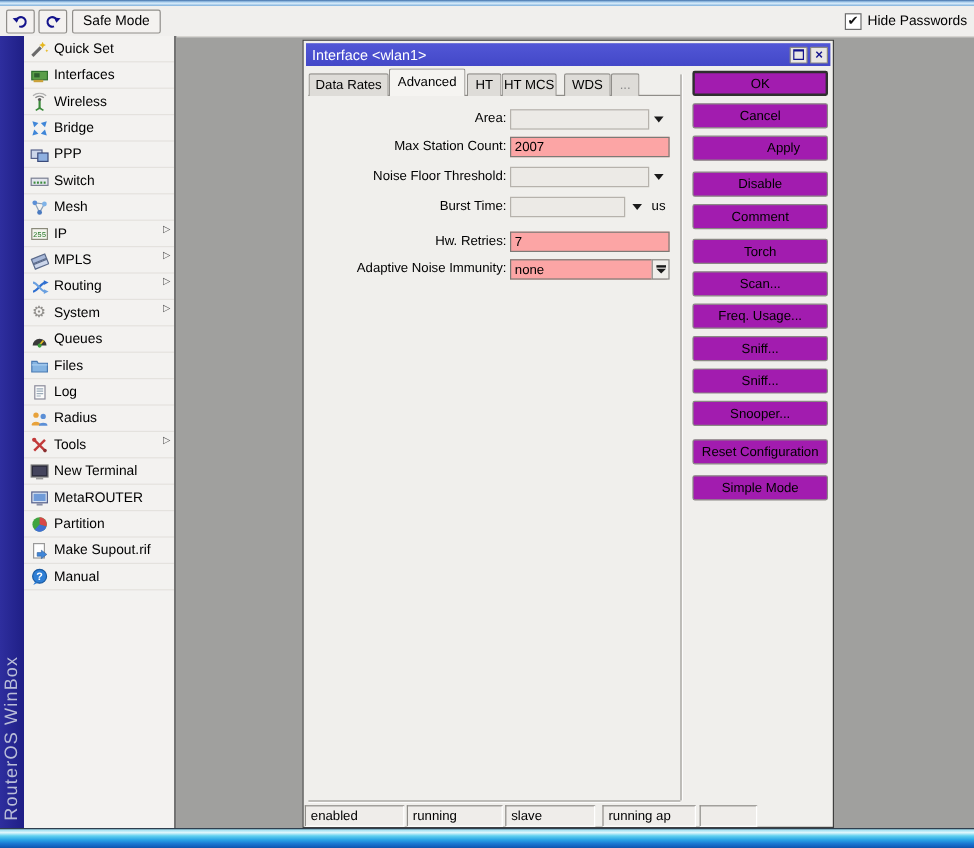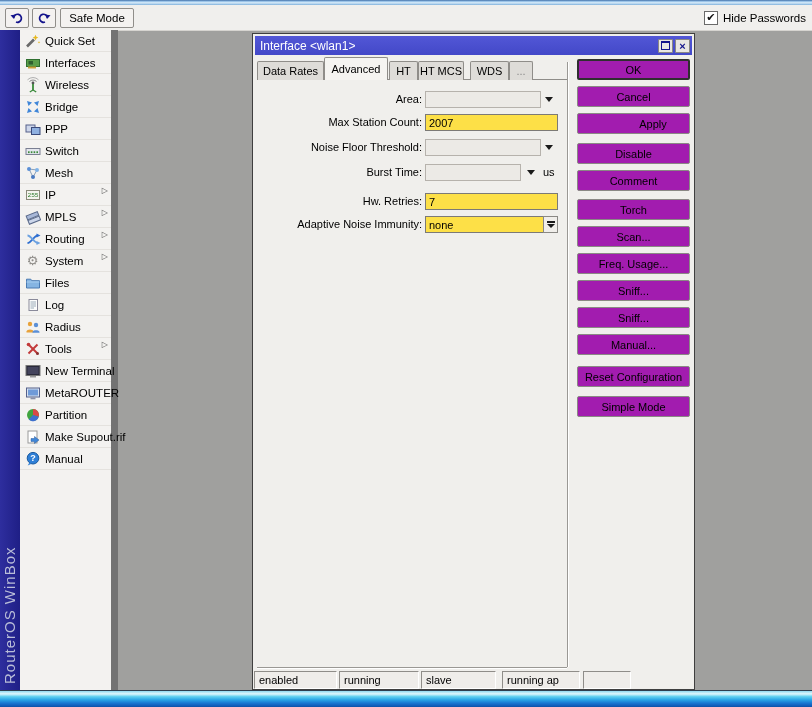--- a/index.html
+++ b/index.html
@@ -28,22 +28,22 @@
     display:flex;align-items:center;justify-content:center;font-size:11px;line-height:10px;color:#111;}
 
   
   .brand{position:absolute;left:0;top:30px;width:20px;height:660px;
     background:linear-gradient(90deg,#2e2e9e,#1f1f86);}
   .brand-text{position:absolute;bottom:6px;left:1px;width:18px;height:170px;
     writing-mode:vertical-rl;transform:rotate(180deg);
     color:#b9bdd8;font-size:15px;letter-spacing:1px;text-align:left;}
 
   
-  .sidebar{position:absolute;left:20px;top:30px;width:98px;height:660px;background:#f3f2f0;
-    border-right:7px solid #737373;box-sizing:border-box;}
+  .sidebar{position:absolute;left:20px;top:30px;width:127px;height:660px;background:#f3f2f0;
+    border-right:2px solid #737373;box-sizing:border-box;}
   .mi{height:22px;display:flex;align-items:center;border-bottom:1px solid #e4e2de;
     padding-left:4px;position:relative;box-sizing:border-box;}
   .mi .ico{width:17px;height:16px;display:flex;align-items:center;justify-content:center;flex:none;}
   .mi .ml{margin-left:4px;font-size:11.5px;white-space:nowrap;}
   .mi .sub{position:absolute;right:3px;top:2px;font-size:8px;color:#555;}
 
   
   .dialog{position:absolute;left:252px;top:33px;width:443px;height:657px;box-sizing:border-box;
     background:#f0efec;border:1px solid #3f3f3f;}
   .titlebar{position:absolute;left:2px;top:2px;right:2px;height:19px;
@@ -59,21 +59,21 @@
   
   .tabline{position:absolute;left:4px;top:45px;width:310px;height:1px;background:#8f8d89;z-index:1;}
   .tab{position:absolute;top:27px;height:19px;box-sizing:border-box;z-index:1;
     background:#dedcd8;border:1px solid #8f8d89;border-bottom:none;border-radius:2px 2px 0 0;
     text-align:center;padding-top:3px;font-size:11px;cursor:default;}
   .tab.active{top:23px;height:23px;background:#f5f4f1;z-index:3;padding-top:5px;}
   .tab.dots{color:#8a8a8a;}
 
   
   .flabel{position:absolute;left:0;width:169px;text-align:right;font-size:11px;}
-  .inp{position:absolute;height:17px;box-sizing:border-box;border:1px solid #7c7a76;background:#fde047;
+  .inp{position:absolute;height:17px;box-sizing:border-box;border:1px solid #7c7a76;background:#fca5a5;
     font-family:"Liberation Sans",sans-serif;font-size:11px;padding:0 3px;margin:0;}
   .dis{background:#eceae6;border:1px solid #b6b2ac;}
   .tri{position:absolute;width:0;height:0;border-left:4px solid transparent;
     border-right:4px solid transparent;border-top:5px solid #1a1a1a;}
   .unit{position:absolute;font-size:11px;}
   .spinbtn{position:absolute;width:15px;height:17px;box-sizing:border-box;background:#f0eeea;
     border:1px solid #8a8884;display:flex;flex-direction:column;align-items:center;justify-content:center;}
   .spinbtn .bar{width:8px;height:2px;background:#1a1a1a;margin-bottom:1px;}
   .spinbtn .tri2{width:0;height:0;border-left:4px solid transparent;border-right:4px solid transparent;
     border-top:4px solid #1a1a1a;}
@@ -259,20 +259,30 @@
     <span class="ml">Routing</span>
     <span class="sub glyph">▷</span>
   </div>
 
   <div class="mi">
     <span class="ico glyph" style="color:#8e8c88;font-size:13px;">⚙</span>
     <span class="ml">System</span>
     <span class="sub glyph">▷</span>
   </div>
 
+  <div class="mi">
+    <span class="ico">
+        <svg width="16" height="16" viewBox="0 0 16 16">
+          <path d="M2.2 13 A5.8 5.8 0 0 1 13.8 13 Z" fill="#3a3a3a"></path>
+          <line x1="8" y1="12.5" x2="11.2" y2="8.8" stroke="#e8c020" stroke-width="1.4"></line>
+          <circle cx="8" cy="13" r="1.7" fill="#3a9c3a"></circle>
+        </svg>
+      </span>
+    <span class="ml">Queues</span>
+  </div>
 
   <div class="mi">
     <span class="ico">
         <svg width="16" height="16" viewBox="0 0 16 16">
           <path d="M1.5 13V4.2h4.3l1 1.5h7.7V13z" fill="#85b4e2" stroke="#4a7ab2"></path>
           <path d="M1.5 7h13" stroke="#a8cdef"></path>
         </svg>
       </span>
     <span class="ml">Files</span>
   </div>
@@ -428,21 +438,21 @@
   <button class="btn default" style="top:25px;">OK</button>
   <button class="btn" style="top:52px;">Cancel</button>
   <button class="btn" style="top:79px;padding-left:39px;">Apply</button>
   <button class="btn" style="top:109px;text-align:center;">Disable</button>
   <button class="btn" style="top:136px;">Comment</button>
   <button class="btn" style="top:165px;">Torch</button>
   <button class="btn" style="top:192px;">Scan...</button>
   <button class="btn" style="top:219px;">Freq. Usage...</button>
   <button class="btn" style="top:246px;">Sniff...</button>
   <button class="btn" style="top:273px;">Sniff...</button>
-  <button class="btn" style="top:300px;">Manual...</button>
+  <button class="btn" style="top:300px;">Snooper...</button>
   <button class="btn" style="top:332px;">Reset Configuration</button>
   <button class="btn" style="top:362px;">Simple Mode</button>
 
   <div class="scell" style="left:1px;width:83px;">enabled</div>
   <div class="scell" style="left:86px;width:80px;">running</div>
   <div class="scell" style="left:168px;width:75px;">slave</div>
   <div class="scell" style="left:249px;width:78px;">running ap</div>
   <div class="scell" style="left:330px;width:48px;"></div>
 
 </div>

